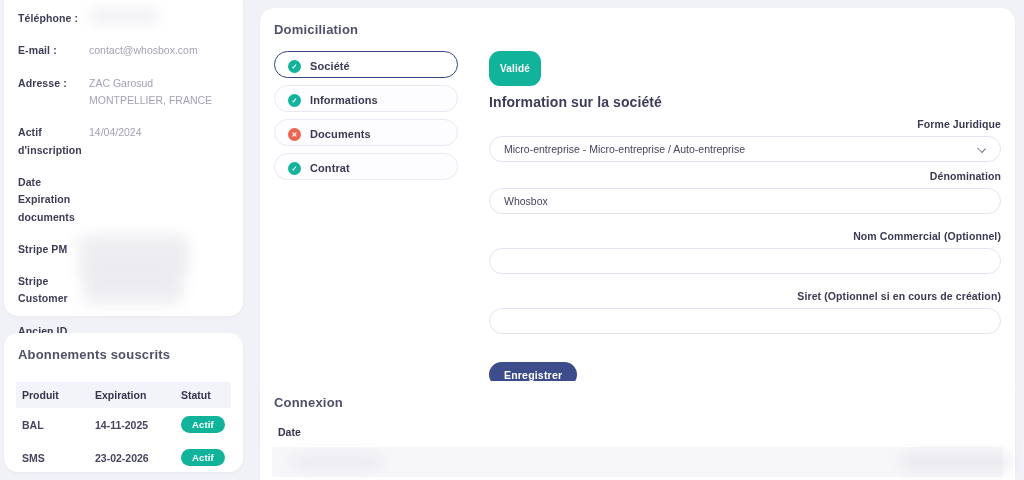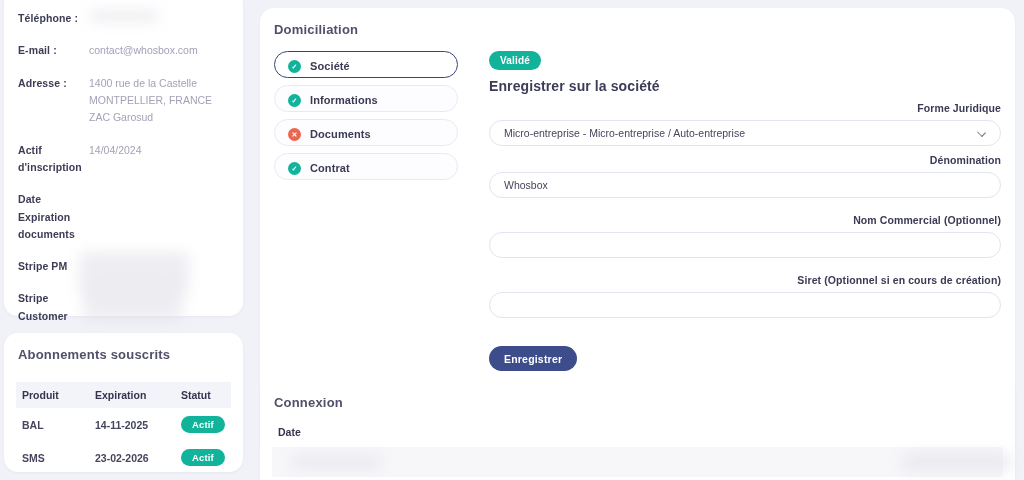--- a/index.html
+++ b/index.html
@@ -56,21 +56,21 @@
     display:flex; align-items:center; justify-content:center;
     color:#ffffff; font-size:7px; font-weight:700; line-height:1;
   }
   .step-icon.ok { background:#12b39b; }
   .step-icon.err { background:#ec654e; }
   .step-label { font-weight:700; font-size:11px; color:#3a3a54; letter-spacing:.1px; }
 
   .form-col { margin-left:31px; width:520px; }
   .status-badge {
     display:inline-block; background:#12b39b; color:#fff;
-    font-size:10px; font-weight:700; padding:4px 11px; border-radius:11px; letter-spacing:.2px;
+    font-size:10px; font-weight:700; padding:12px 11px; border-radius:11px; letter-spacing:.2px;
   }
   .section-title { font-size:14px; font-weight:600; color:#3c3c58; margin:8px 0 6px 0; letter-spacing:.1px; }
   .form-label { font-weight:700; font-size:10.5px; color:#3a3a54; margin:8px 0 6px 0; letter-spacing:.1px;text-align:right; }
   .select-wrap { position:relative; }
   select.input, input.input {
     width:100%; height:26px; border:1px solid #e2e5ef; border-radius:13px;
     background:#ffffff; padding:0 14px; font-family:"Liberation Sans",sans-serif;
     font-size:10.5px; color:#45455e; outline:none;
     appearance:none; -webkit-appearance:none;
   }
@@ -106,23 +106,22 @@
       <span class="smudge" style="left:0;top:0;width:70px;height:12px;"></span>
     </div>
   </div>
   <div class="field-row">
     <div class="field-label">E-mail :</div>
     <div class="field-value">contact@whosbox.com</div>
   </div>
   <div class="field-row">
     <div class="field-label">Adresse :</div>
     <div class="field-value">
-      <div>1400 rue de la Castelle</div>
+      <div>ZAC Garosud</div>
       <div>MONTPELLIER, FRANCE</div>
-      <div>ZAC Garosud</div>
     </div>
   </div>
   <div class="field-row">
     <div class="field-label">Actif d'inscription</div>
     <div class="field-value">14/04/2024</div>
   </div>
   <div class="field-row">
     <div class="field-label">Date Expiration documents</div>
     <div class="field-value"></div>
   </div>
@@ -194,21 +193,21 @@
       <div class="step-pill">
         <span class="step-icon ok">
             <span>✓</span>
           </span>
         <span class="step-label">Contrat</span>
       </div>
     </div>
 
     <div class="form-col">
       <span class="status-badge">Validé</span>
-      <div class="section-title">Enregistrer sur la société</div>
+      <div class="section-title">Information sur la société</div>
 
       <div class="form-label">Forme Juridique</div>
       <div class="select-wrap mb14">
         <select class="input">
           <option>Micro-entreprise - Micro-entreprise / Auto-entreprise</option>
         </select>
         <span class="chevron"></span>
       </div>
 
       <div class="form-label">Dénomination</div>

